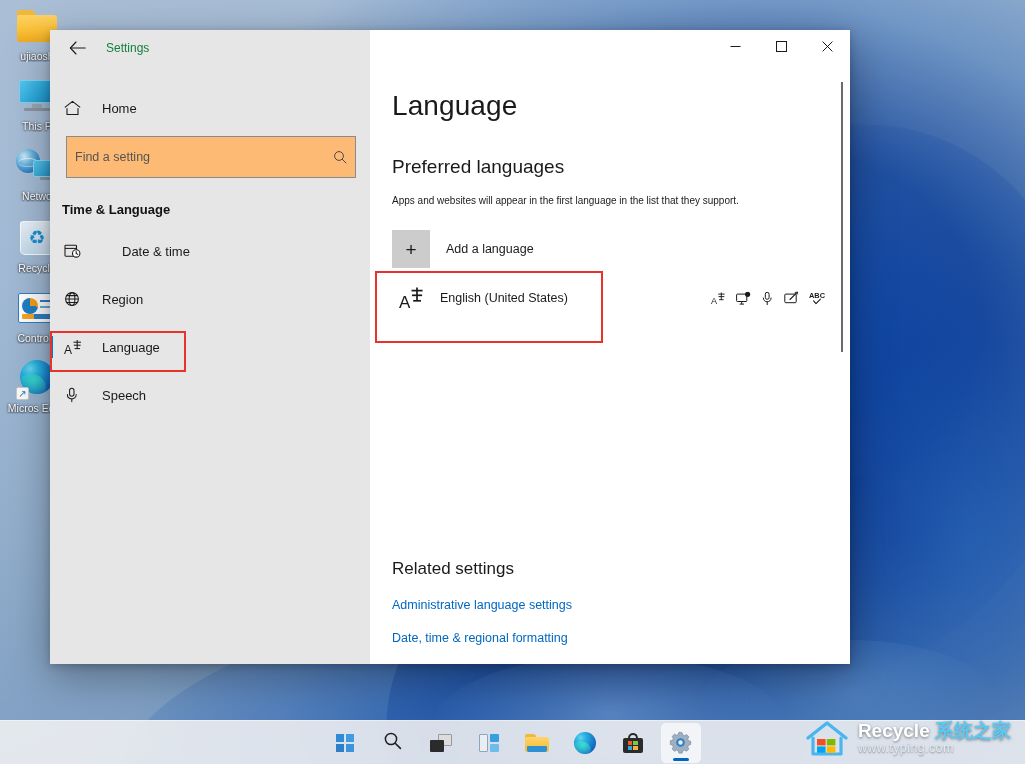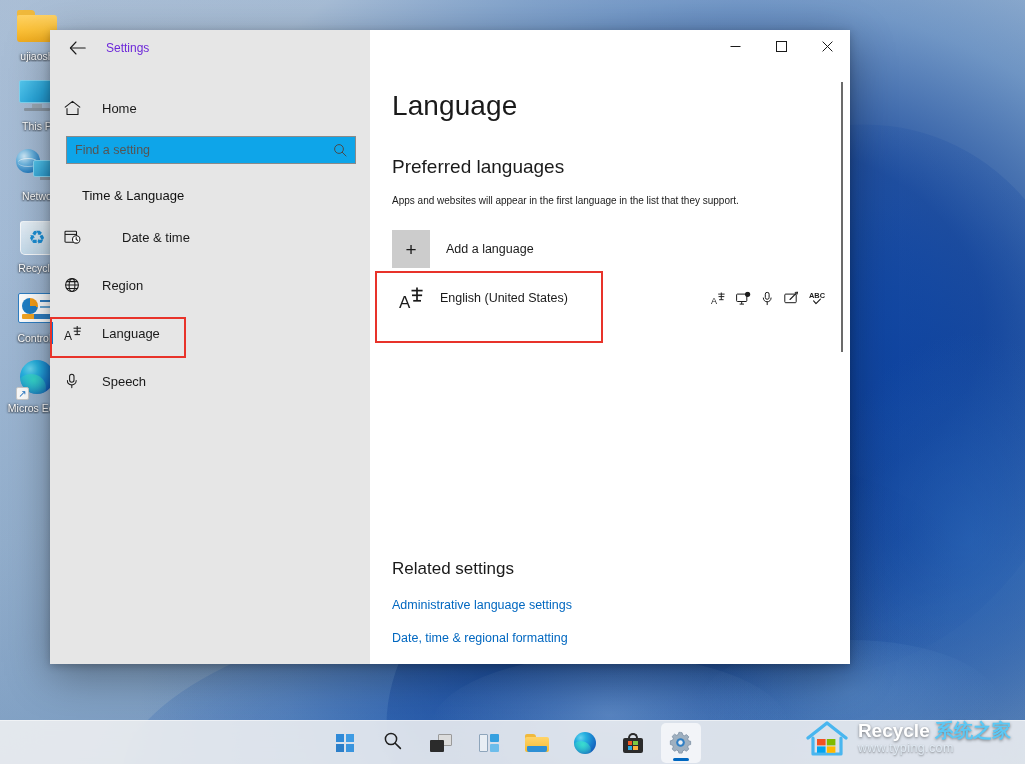--- a/index.html
+++ b/index.html
@@ -154,21 +154,21 @@
     padding-left: 12px;
   }
   #back-button {
     width: 30px; height: 28px;
     display: flex; align-items: center; justify-content: center;
     cursor: pointer; color: #1a1a1a;
   }
   #window-title {
     margin-left: 14px;
     font-size: 12px;
-    color: #6d28d9;
+    color: #15803d;
   }
   #titlebar-right {
     flex: 1;
     background: #ffffff;
     display: flex;
     justify-content: flex-end;
     align-items: flex-start;
   }
   .wbtn {
     width: 46px; height: 32px;
@@ -199,43 +199,43 @@
     display: flex; align-items: center; justify-content: flex-start;
     color: #1a1a1a;
   }
   .nav-item .nlabel {
     font-size: 13px; color: #1a1a1a; margin-left: 8px;
   }
   #home-item { margin-top: 22px; margin-bottom: 8px; }
 
   #search-box {
     margin: 8px 14px 0 16px;
-    height: 28px;
-    background: #0ea5e9;
+    height: 42px;
+    background: #fdba74;
     border: 1px solid #8a8a8a;
     display: flex;
     align-items: center;
     padding: 0 8px;
   }
   #search-input {
     flex: 1;
     border: none;
     outline: none;
     background: transparent;
     font-family: "Liberation Sans", sans-serif;
     font-size: 12.5px;
     color: #1a1a1a;
   }
   #search-input::placeholder { color: #555; }
   #search-icon { color: #4a4a4a; display:flex; }
 
   #category-title {
-    margin: 24px 0 14px 32px;
+    margin: 24px 0 14px 12px;
     font-size: 13px;
-    font-weight: normal;
+    font-weight: bold;
     color: #111;
   }
 
   .sel-bar {
     position: absolute;
     left: 0; top: 9px;
     width: 3px; height: 22px;
     background: #0078d4;
   }
 

